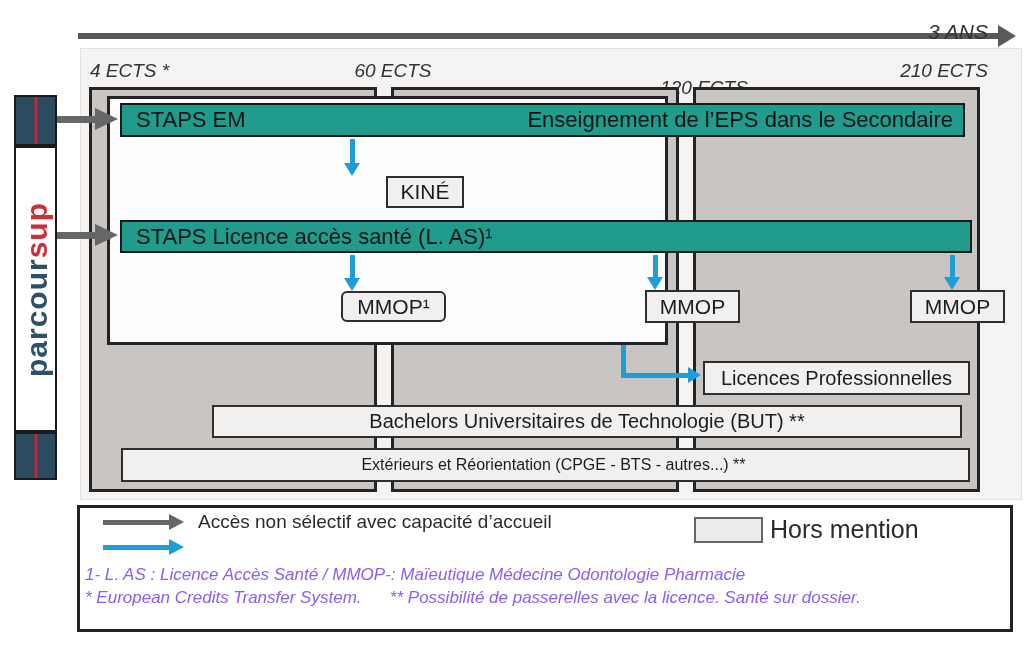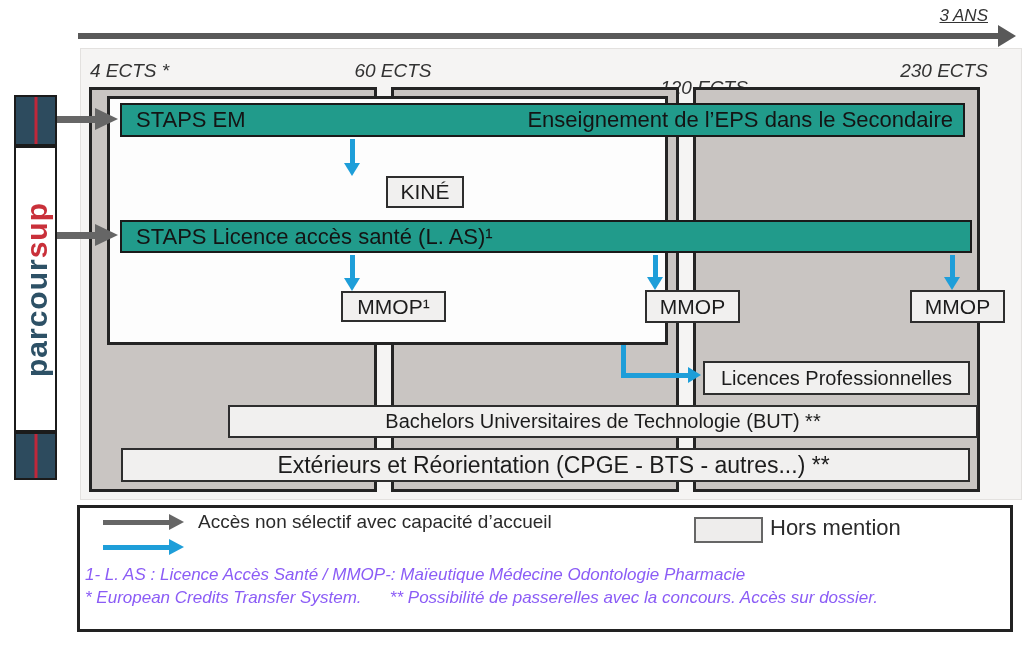--- a/index.html
+++ b/index.html
@@ -6,21 +6,21 @@
   html,body { width:1032px; height:649px; background:#ffffff; overflow:hidden;
               font-family:"Liberation Sans", sans-serif; color:#2b2b2b; }
   .abs { position:absolute; }
   #stage { position:relative; width:1032px; height:649px; }
 
   
   #timeline-shaft { left:78px; top:33px; width:922px; height:6px; background:#595959; }
   #timeline-head  { left:998px; top:25px; width:0; height:0;
                     border-top:11px solid transparent; border-bottom:11px solid transparent;
                     border-left:18px solid #595959; }
-  #duration-label { right:44px; top:6px; font-size:17px; font-style:italic; color:#333;text-decoration:underline; }
+  #duration-label { right:44px; top:20px; font-size:21px; font-style:italic; color:#333; }
 
   
   #outer-area { left:80px; top:48px; width:942px; height:452px; background:#f5f4f3;
                 border:1px solid #e3e1df; }
   .ects { top:60px; font-size:19px; font-style:italic; color:#333; white-space:nowrap; }
   #ects-0   { left:90px; }
   #ects-60  { left:393px; transform:translateX(-50%); }
   #ects-120 { left:704px; transform:translateX(-50%);margin-top:17px; }
   #ects-180 { left:944px; transform:translateX(-50%); }
 
@@ -35,26 +35,26 @@
   .teal-bar { background:#219b8b; border:2px solid #1a1a1a; z-index:3;
               display:flex; align-items:center; font-size:22px; color:#141414; }
   #bar-staps-em  { left:120px; top:103px; width:845px; height:34px;
                    justify-content:space-between; padding:0 10px 0 14px; }
   #bar-staps-las { left:120px; top:220px; width:852px; height:33px; padding-left:14px; }
 
   .small-box { background:#f1f0ef; border:2px solid #2e2e2e; z-index:4;
                display:flex; align-items:center; justify-content:center;
                font-size:21px; color:#1c1c1c; white-space:nowrap; }
   #box-kine   { left:342px; top:176px; width:78px;  height:32px;margin-left:44px; }
-  #box-mmop1  { left:341px; top:291px; width:105px; height:31px; }
+  #box-mmop1  { left:341px; top:291px; width:105px; height:31px;border-radius:6px; }
   #box-mmop2  { left:645px; top:290px; width:95px;  height:33px; }
   #box-mmop3  { left:910px; top:290px; width:95px;  height:33px; }
   #box-licpro { left:703px; top:361px; width:267px; height:34px; font-size:20px; }
-  #box-but    { left:228px; top:405px; width:750px; height:33px; font-size:20px; }
-  #box-ext    { left:121px; top:448px; width:849px; height:34px; font-size:23px;padding-left:16px; }
+  #box-but    { left:212px; top:405px; width:750px; height:33px; font-size:20px; }
+  #box-ext    { left:121px; top:448px; width:849px; height:34px; font-size:16px;padding-left:16px; }
 
   
   .v-shaft { width:5px; background:#1e9ed9; z-index:5; }
   .v-head  { width:0; height:0; border-left:8px solid transparent;
              border-right:8px solid transparent; border-top:13px solid #1e9ed9; z-index:5; }
   .h-shaft { height:5px; background:#1e9ed9; z-index:5; }
   .h-head  { width:0; height:0; border-top:8px solid transparent;
              border-bottom:8px solid transparent; border-left:13px solid #1e9ed9; z-index:5; }
 
   .gray-shaft { height:7px; background:#666666; z-index:6; }
@@ -84,41 +84,41 @@
                        border-bottom:8px solid transparent; border-left:15px solid #666666;
                        width:0; height:0; }
   #legend-blue-shaft { left:103px; top:545px; width:66px; height:5px; background:#1e9ed9; }
   #legend-blue-head  { left:169px; top:539px; border-top:8px solid transparent;
                        border-bottom:8px solid transparent; border-left:15px solid #1e9ed9;
                        width:0; height:0; }
   #legend-nonsel-label { left:198px; top:511px; }
   #legend-sel-label    { left:198px; top:536px; }
   #hors-swatch { left:694px; top:517px; width:69px; height:26px; background:#eeedec;
                  border:2px solid #666666; }
-  #hors-label  { left:770px; top:515px; font-size:22px; white-space:nowrap; }
+  #hors-label  { left:770px; top:515px; font-size:25px; white-space:nowrap; }
   .footnote { left:85px; font-size:17px; font-style:italic; color:#8b5cf6;
               white-space:pre-wrap; }
   #footnote-1 { top:565px; }
   #footnote-2 { top:588px; }
 </style>
 </head>
 <body>
 
 <div id="stage">
 
   <div class="abs" id="timeline-shaft"></div>
   <div class="abs" id="timeline-head"></div>
   <div class="abs" id="duration-label">3 ANS</div>
 
   <div class="abs" id="outer-area"></div>
 
   <div class="abs ects" id="ects-0">4 ECTS *</div>
   <div class="abs ects" id="ects-60">60 ECTS</div>
   <div class="abs ects" id="ects-120">120 ECTS</div>
-  <div class="abs ects" id="ects-180">230 ECTS</div>
+  <div class="abs ects" id="ects-180">210 ECTS</div>
 
   <div class="abs year-col" id="col-1"></div>
   <div class="abs year-col" id="col-2"></div>
   <div class="abs year-col" id="col-3"></div>
 
   <div class="abs" id="mention-box"></div>
 
   <div class="abs teal-bar" id="bar-staps-em">
     <span>STAPS EM</span>
     <span>Enseignement de l’EPS dans le Secondaire</span>
@@ -174,15 +174,15 @@
   <div class="abs" id="legend-gray-head"></div>
   <div class="abs legend-label" id="legend-nonsel-label">Accès non sélectif avec capacité d’accueil</div>
 
   <div class="abs" id="legend-blue-shaft"></div>
   <div class="abs" id="legend-blue-head"></div>
 
   <div class="abs" id="hors-swatch"></div>
   <div class="abs" id="hors-label">Hors mention</div>
 
   <div class="abs footnote" id="footnote-1">1- L. AS : Licence Accès Santé / MMOP-: Maïeutique Médecine Odontologie Pharmacie</div>
-  <div class="abs footnote" id="footnote-2">* European Credits Transfer System.      ** Possibilité de passerelles avec la concours. Accès sur dossier.</div>
+  <div class="abs footnote" id="footnote-2">* European Credits Transfer System.      ** Possibilité de passerelles avec la licence. Santé sur dossier.</div>
 
 </div>
 
 </body></html>

